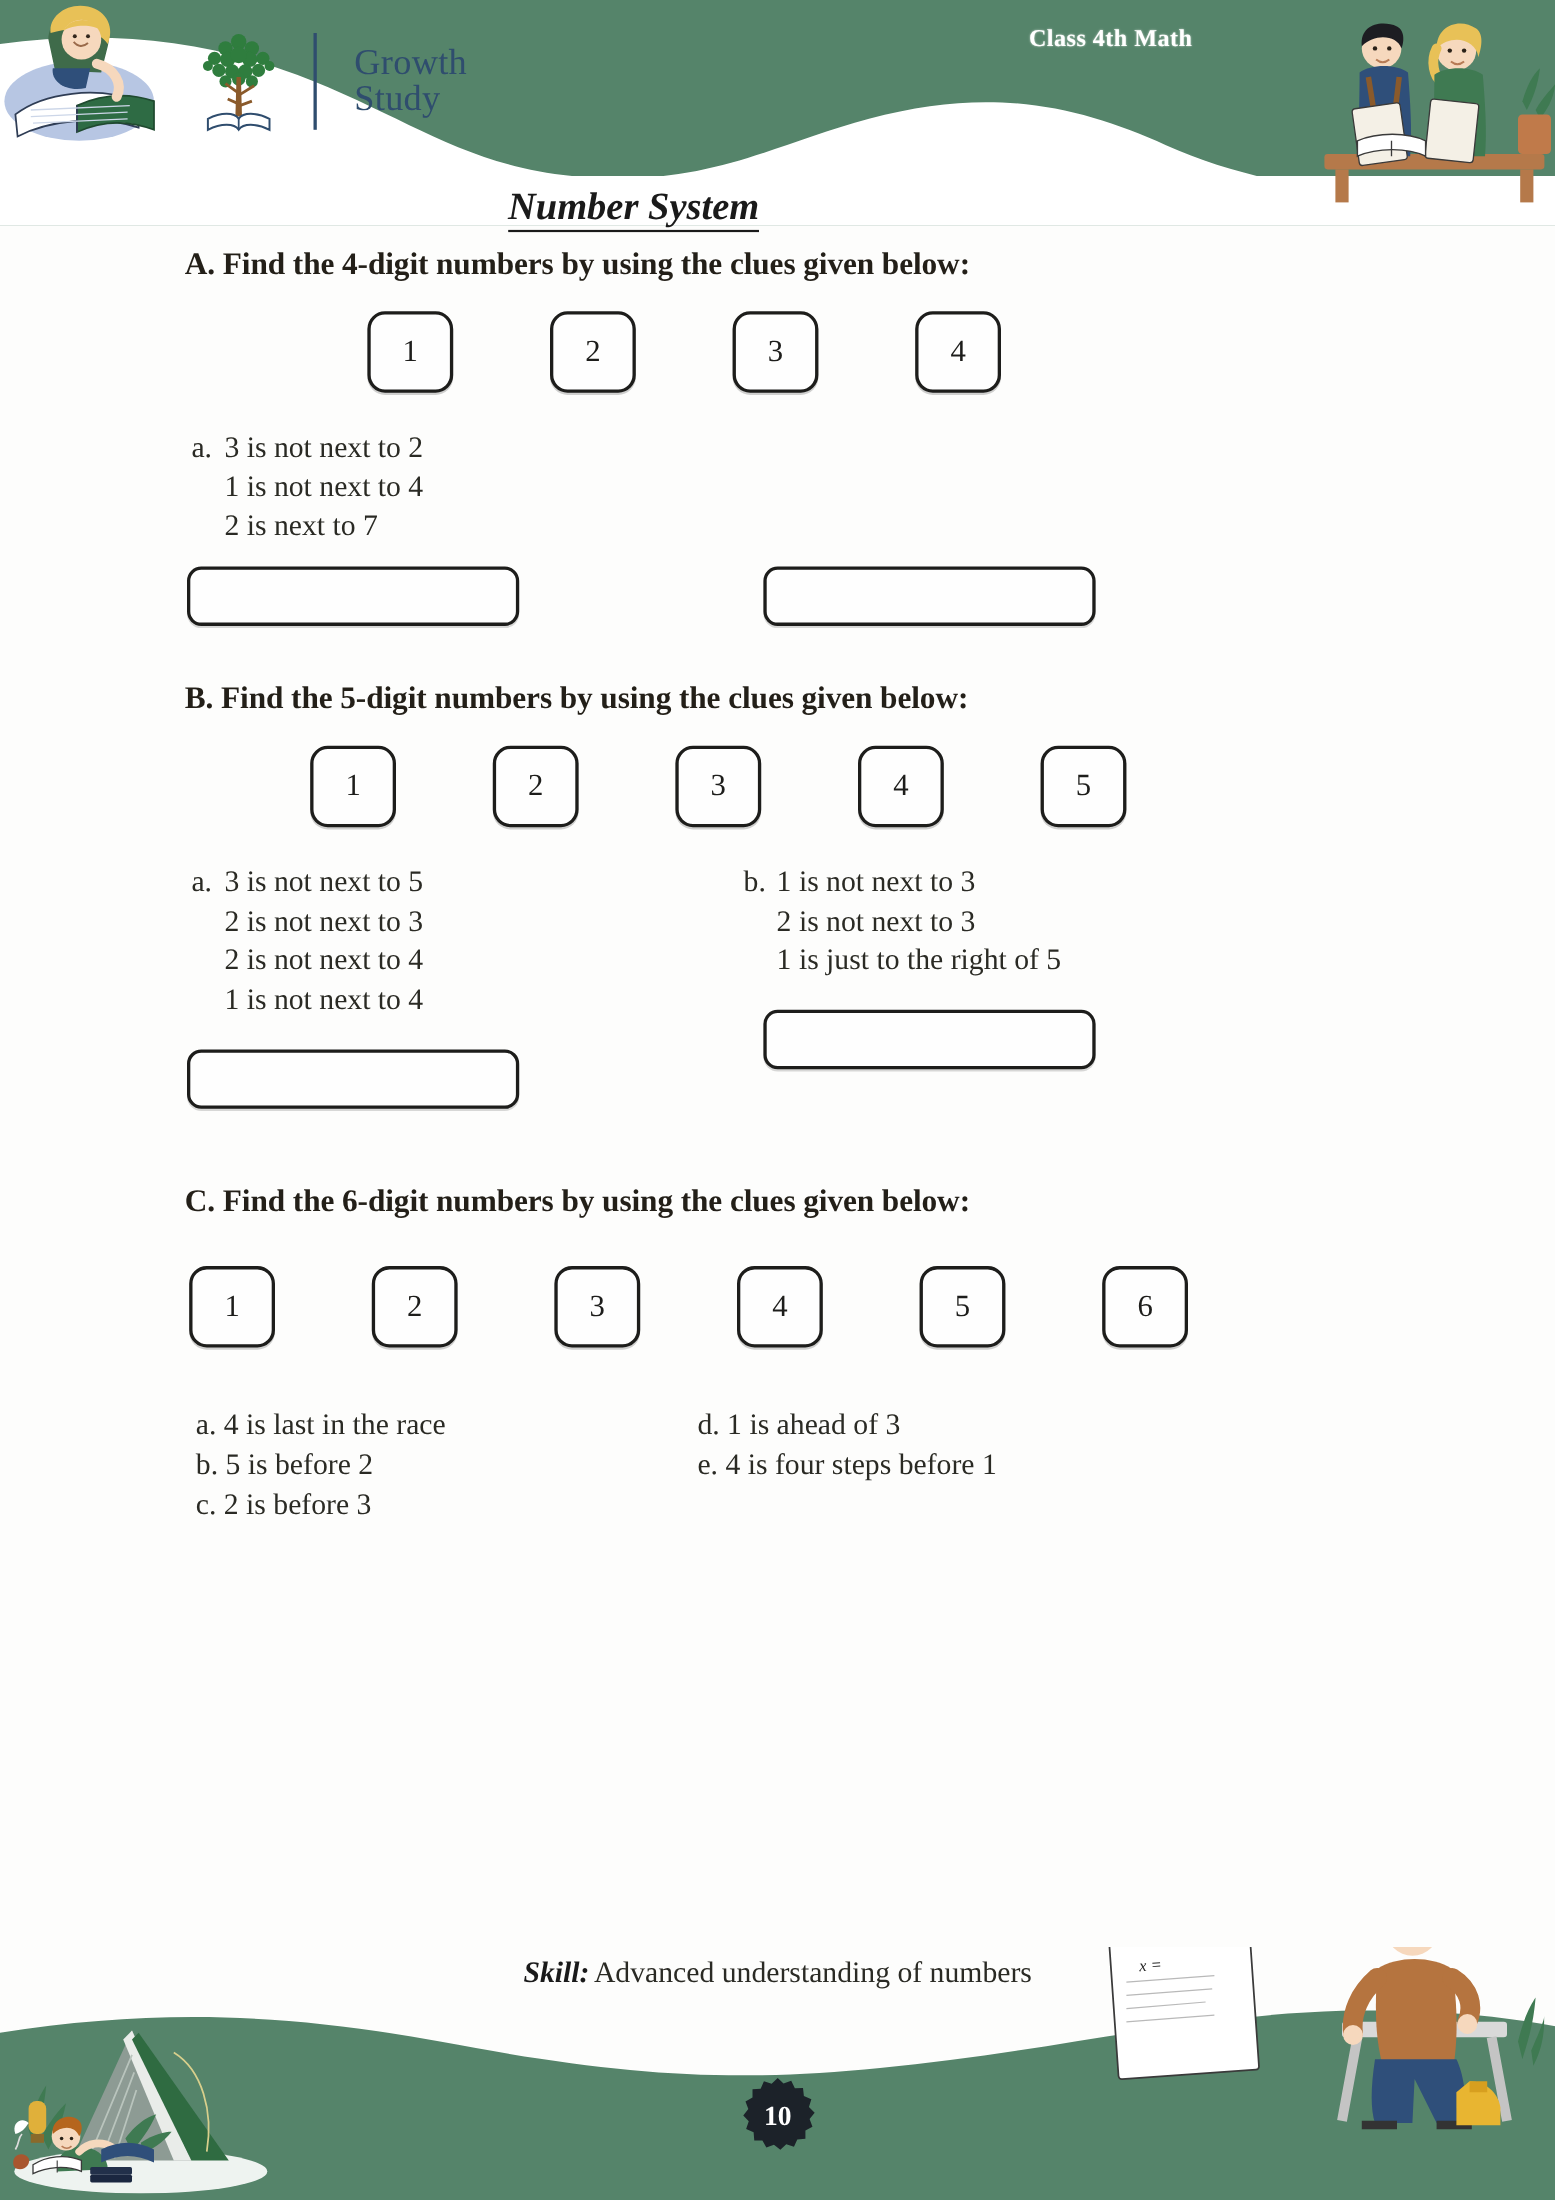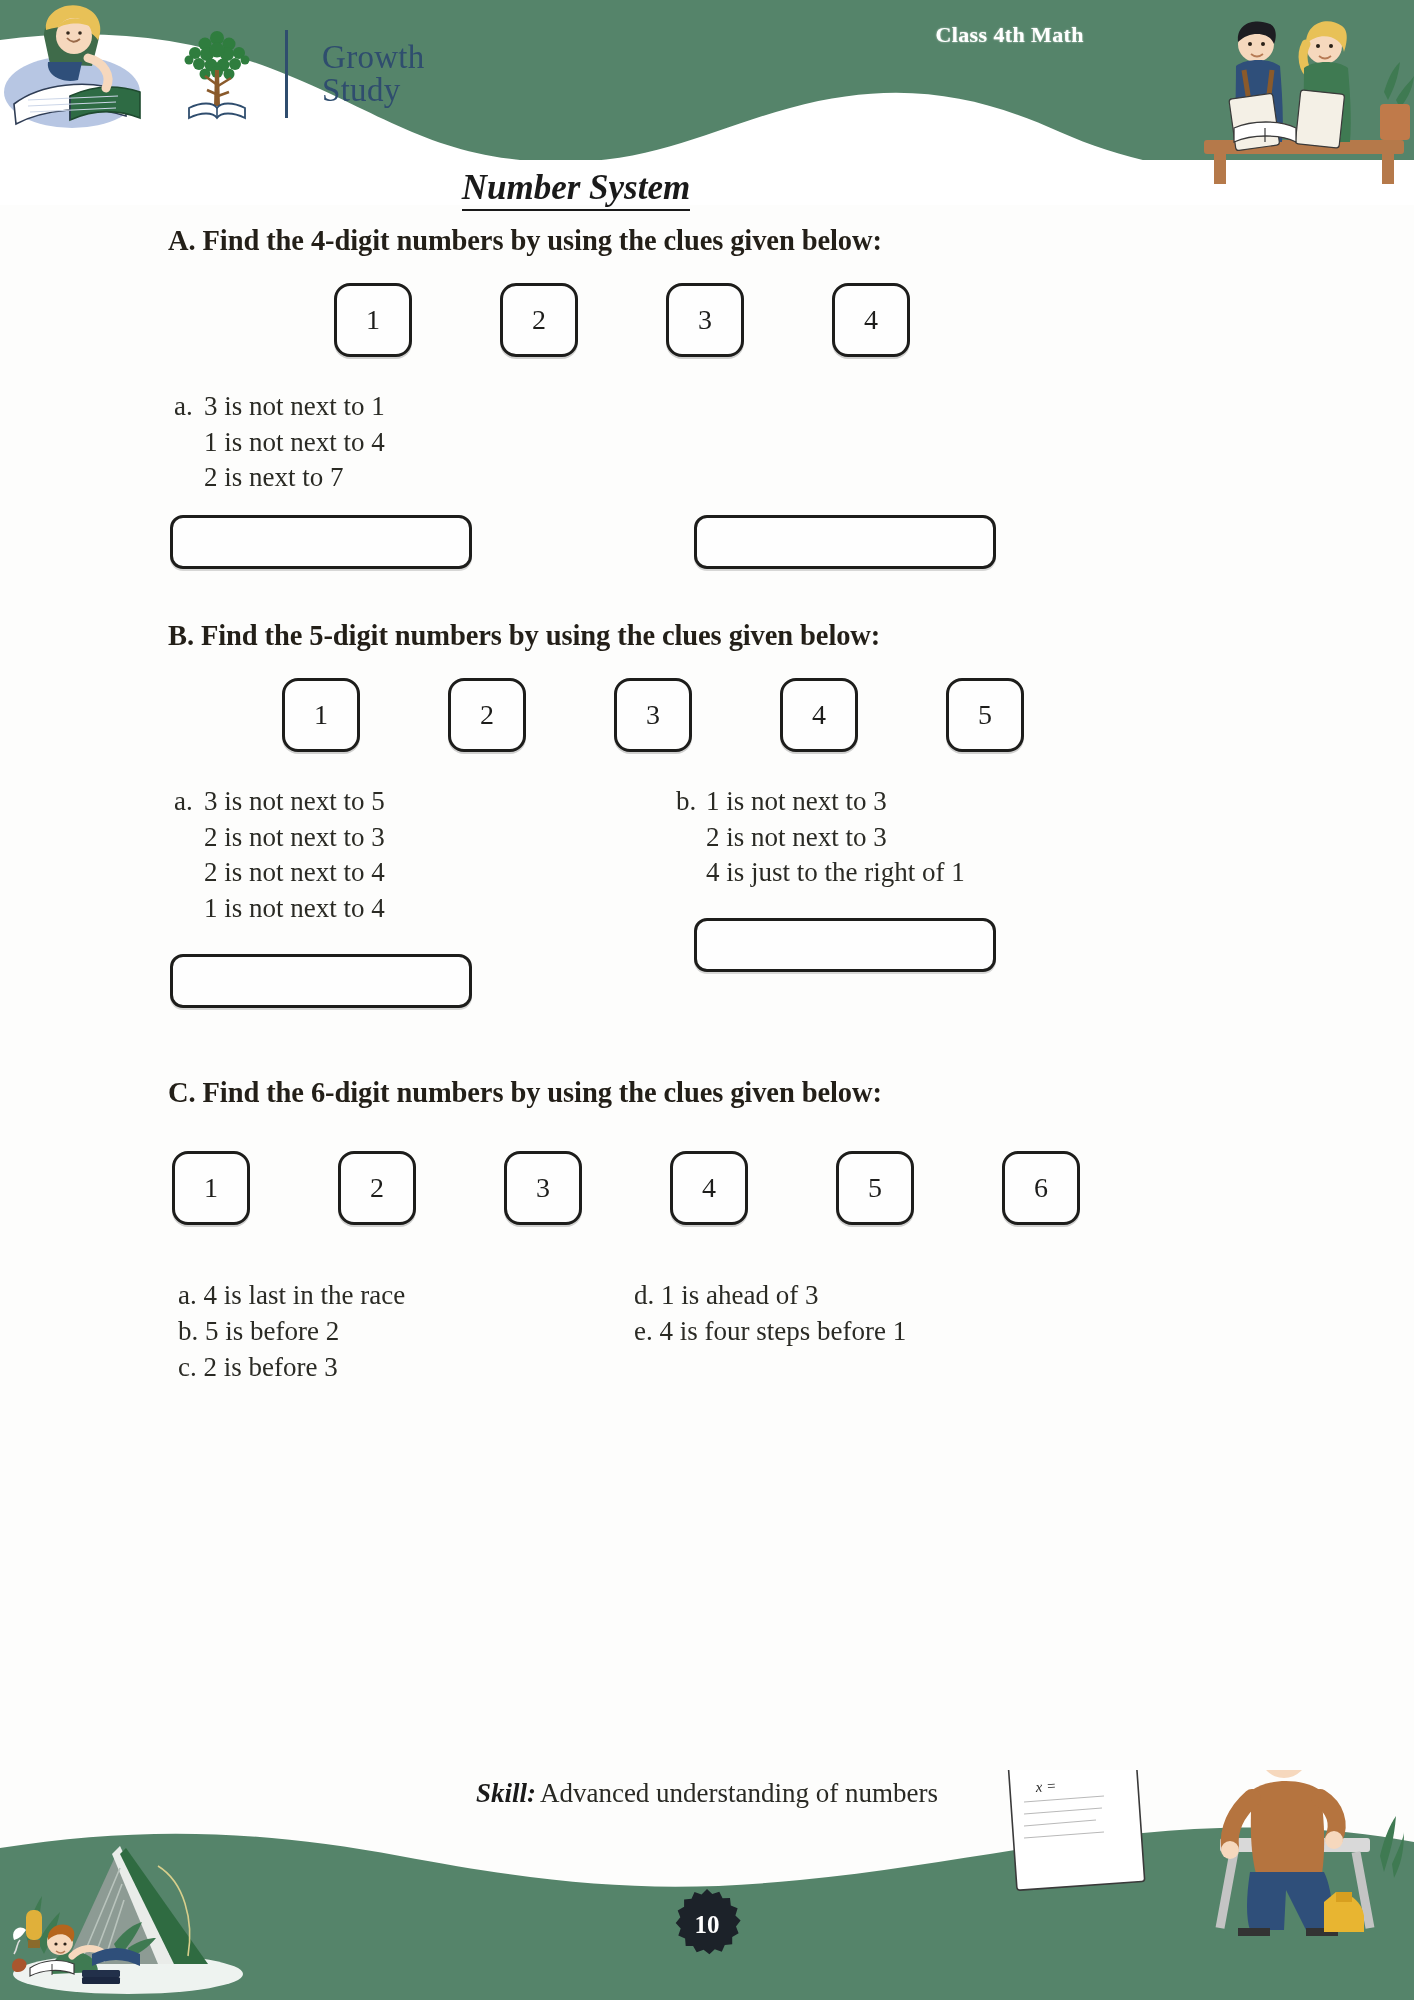--- a/index.html
+++ b/index.html
@@ -196,21 +196,21 @@
     <div>
       <div class="sec-head">A. Find the 4-digit numbers by using the clues given below:</div>
       <div class="boxrow">
         <div class="numbox" style="left:318px;">1</div>
         <div class="numbox" style="left:484px;">2</div>
         <div class="numbox" style="left:650px;">3</div>
         <div class="numbox" style="left:816px;">4</div>
       </div>
       <div class="clue-cols" style="height:175px;">
         <div class="clue-col" style="left:158px;">
-          <div class="clue-line"><span class="marker">a.</span><span>3 is not next to 1</span></div>
+          <div class="clue-line"><span class="marker">a.</span><span>3 is not next to 2</span></div>
           <div class="clue-line cont">1 is not next to 4</div>
           <div class="clue-line cont">2 is next to 7</div>
         </div>
         <div class="ansbox" style="left:154px;top:126px;"></div>
         <div class="ansbox" style="left:678px;top:126px;"></div>
       </div>
     </div>
 
     <div style="margin-top:56px;">
       <div class="sec-head">B. Find the 5-digit numbers by using the clues given below:</div>
@@ -224,21 +224,21 @@
       <div class="clue-cols" style="height:215px;">
         <div class="clue-col" style="left:158px;">
           <div class="clue-line"><span class="marker">a.</span><span>3 is not next to 5</span></div>
           <div class="clue-line cont">2 is not next to 3</div>
           <div class="clue-line cont">2 is not next to 4</div>
           <div class="clue-line cont">1 is not next to 4</div>
         </div>
         <div class="clue-col" style="left:660px;">
           <div class="clue-line"><span class="marker">b.</span><span>1 is not next to 3</span></div>
           <div class="clue-line cont">2 is not next to 3</div>
-          <div class="clue-line cont">4 is just to the right of 1</div>
+          <div class="clue-line cont">1 is just to the right of 5</div>
         </div>
         <div class="ansbox" style="left:154px;top:170px;"></div>
         <div class="ansbox" style="left:678px;top:134px;"></div>
       </div>
     </div>
 
     <div style="margin-top:78px;">
       <div class="sec-head">C. Find the 6-digit numbers by using the clues given below:</div>
       <div class="boxrow" style="margin-top:42px;">
         <div class="numbox" style="left:156px;">1</div>

